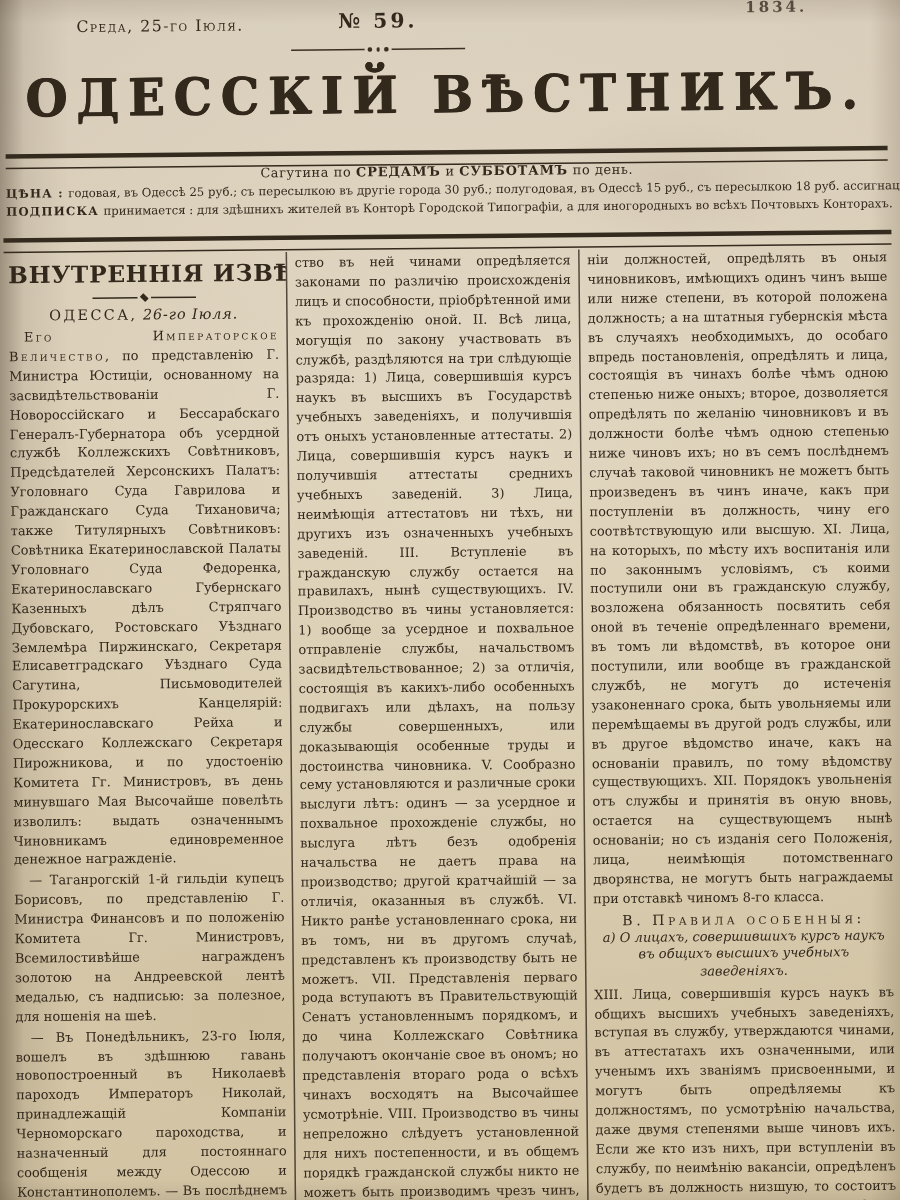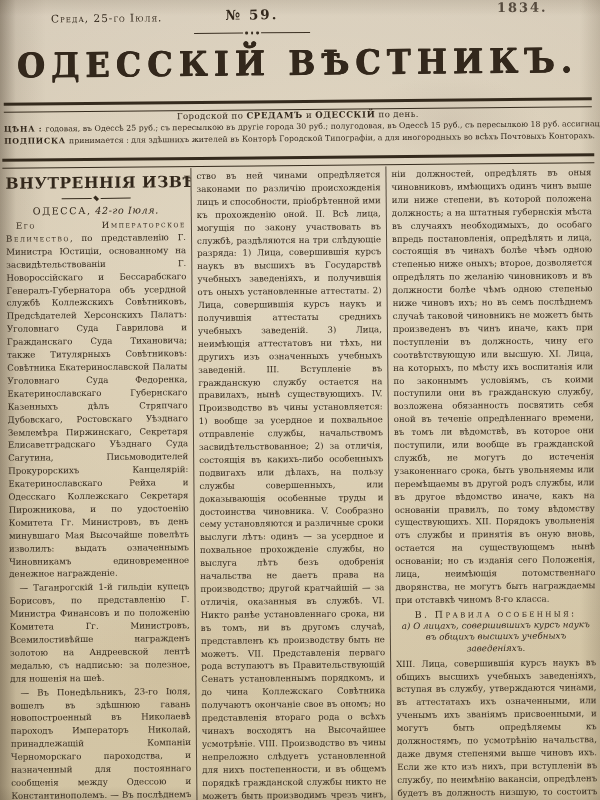--- a/index.html
+++ b/index.html
@@ -20,21 +20,21 @@
   .corner-tl{position:absolute;left:-14px;top:-14px;width:120px;height:74px;pointer-events:none;
     background:radial-gradient(closest-side at 0 0, rgba(18,12,6,0.95), rgba(18,12,6,0.45) 48%, rgba(18,12,6,0) 100%);}
   .content{position:absolute;inset:0;transform:rotate(-0.55deg);transform-origin:50% 42%;}
 
   .dateline{position:absolute;left:54px;top:10px;font-size:10.5px;letter-spacing:1px;font-variant:small-caps;}
   .issue-no{position:absolute;left:200px;top:6px;width:110px;text-align:center;
             font-size:13.5px;font-weight:bold;letter-spacing:2px;}
   .issue-orn{position:absolute;left:197px;top:31px;width:116px;display:flex;align-items:center;justify-content:center;}
   .issue-orn .ln{height:1.5px;background:#3a2f22;flex:1;}
   .issue-orn .dot{width:2.6px;height:2.6px;border-radius:50%;background:#3a2f22;margin:0 1.6px;}
-  .year{position:absolute;left:500px;top:2px;font-size:13px;font-weight:bold;letter-spacing:2px;color:rgba(58,47,36,0.82);}
+  .year{position:absolute;left:500px;top:2px;font-size:10px;font-weight:bold;letter-spacing:2px;color:rgba(58,47,36,0.82);}
 
   .np-title{position:absolute;top:44px;left:0;right:0;text-align:center;font-weight:bold;
             font-size:32px;letter-spacing:6px;white-space:nowrap;
             text-shadow:0.6px 0 0 currentColor, 0 0.4px 0 currentColor;transform:scaleY(1.06);}
   .rule-a{position:absolute;left:6px;right:6px;top:100px;height:6px;
           border-top:3px solid #342a1d;border-bottom:1px solid #342a1d;}
   .rule-b{position:absolute;left:4px;right:4px;top:156px;height:6px;
           border-top:3px solid #342a1d;border-bottom:1px solid #342a1d;}
 
   .notice{position:absolute;left:6px;right:6px;top:109px;text-align:center;}
@@ -79,37 +79,37 @@
         <span class="dot"></span>
         <span class="dot"></span>
         <span class="ln"></span>
     </div>
     <div class="year">1834.</div>
 
     <div class="np-title">ОДЕССКІЙ ВѢСТНИКЪ.</div>
     <div class="rule-a"></div>
 
     <div class="notice">
-      <div class="l1"><span>Городской по </span><b>СРЕДАМЪ</b><span> и </span><b>ОДЕССКІЙ</b><span> по день.</span></div>
+      <div class="l1"><span>Сагутина по </span><b>СРЕДАМЪ</b><span> и </span><b>СУББОТАМЪ</b><span> по день.</span></div>
       <div class="l2"><span class="nlabel">ЦѢНА :</span><span>годовая, въ Одессѣ 25 руб.; съ пересылкою въ другіе города 30 руб.; полугодовая, въ Одессѣ 15 руб., съ пересылкою 18 руб. ассигнаціями.</span></div>
       <div class="l3"><span class="nlabel">ПОДПИСКА</span><span>принимается : для здѣшнихъ жителей въ Конторѣ Городской Типографіи, а для иногородныхъ во всѣхъ Почтовыхъ Конторахъ.</span></div>
     </div>
 
     <div class="rule-b"></div>
 
     <div class="columns">
 
       <div class="col col1">
         <div class="sec-heading">ВНУТРЕННІЯ ИЗВѢСТІЯ.</div>
         <div class="flourish">
             <span class="bar"></span>
             <span class="mid"></span>
             <span class="bar"></span>
           </div>
-        <div class="place-line"><span>ОДЕССА,</span><span class="it"> 42-го Іюля.</span></div>
+        <div class="place-line"><span>ОДЕССА,</span><span class="it"> 26-го Іюля.</span></div>
         <p class="ind"><span class="lead-caps">Его Императорское Величество</span><span>, по представленію Г. Министра Юстиціи, основанному на засвидѣтельствованіи Г. Новороссійскаго и Бессарабскаго Генералъ-Губернатора объ усердной службѣ Коллежскихъ Совѣтниковъ, Предсѣдателей Херсонскихъ Палатъ: Уголовнаго Суда Гаврилова и Гражданскаго Суда Тихановича; также Титулярныхъ Совѣтниковъ: Совѣтника Екатеринославской Палаты Уголовнаго Суда Федоренка, Екатеринославскаго Губернскаго Казенныхъ дѣлъ Стряпчаго Дубовскаго, Ростовскаго Уѣзднаго Землемѣра Пиржинскаго, Секретаря Елисаветградскаго Уѣзднаго Суда Сагутина, Письмоводителей Прокурорскихъ Канцелярій: Екатеринославскаго Рейха и Одесскаго Коллежскаго Секретаря Пирожникова, и по удостоенію Комитета Гг. Министровъ, въ день минувшаго Мая Высочайше повелѣть изволилъ: выдать означеннымъ Чиновникамъ единовременное денежное награжденіе.</span></p>
         <p class="ind">— Таганрогскій 1-й гильдіи купецъ Борисовъ, по представленію Г. Министра Финансовъ и по положенію Комитета Гг. Министровъ, Всемилостивѣйше награжденъ золотою на Андреевской лентѣ медалью, съ надписью: за полезное, для ношенія на шеѣ.</p>
         <p class="ind">— Въ Понедѣльникъ, 23-го Іюля, вошелъ въ здѣшнюю гавань новопостроенный въ Николаевѣ пароходъ Императоръ Николай, принадлежащій Компаніи Черноморскаго пароходства, и назначенный для постояннаго сообщенія между Одессою и Константинополемъ. — Въ послѣднемъ нумерѣ Journal d'Odessa, новоприбывшій пароходъ ошибочно наименованъ: Императрица Александра; названный симъ именемъ пароходъ еще строится въ Николаевѣ, но онъ еще не оконченъ работою.</p>
 
       </div>
 
       <div class="col col2">
         <div class="cont">ство въ ней чинами опредѣляется законами по различію происхожденія лицъ и способности, пріобрѣтенной ими къ прохожденію оной. II. Всѣ лица, могущія по закону участвовать въ службѣ, раздѣляются на три слѣдующіе разряда: 1) Лица, совершившія курсъ наукъ въ высшихъ въ Государствѣ учебныхъ заведеніяхъ, и получившія отъ оныхъ установленные аттестаты. 2) Лица, совершившія курсъ наукъ и получившія аттестаты среднихъ учебныхъ заведеній. 3) Лица, неимѣющія аттестатовъ ни тѣхъ, ни другихъ изъ означенныхъ учебныхъ заведеній. III. Вступленіе въ гражданскую службу остается на правилахъ, нынѣ существующихъ. IV. Производство въ чины установляется: 1) вообще за усердное и похвальное отправленіе службы, начальствомъ засвидѣтельствованное; 2) за отличія, состоящія въ какихъ-либо особенныхъ подвигахъ или дѣлахъ, на пользу службы совершенныхъ, или доказывающія особенные труды и достоинства чиновника. V. Сообразно сему установляются и различные сроки выслуги лѣтъ: одинъ — за усердное и похвальное прохожденіе службы, но выслуга лѣтъ безъ одобренія начальства не даетъ права на производство; другой кратчайшій — за отличія, оказанныя въ службѣ. VI. Никто ранѣе установленнаго срока, ни въ томъ, ни въ другомъ случаѣ, представленъ къ производству быть не можетъ. VII. Представленія перваго рода вступаютъ въ Правительствующій Сенатъ установленнымъ порядкомъ, и до чина Коллежскаго Совѣтника получаютъ окончаніе свое въ ономъ; но представленія втораго рода о всѣхъ чинахъ восходятъ на Высочайшее усмотрѣніе. VIII. Производство въ чины непреложно слѣдуетъ установленной для нихъ постепенности, и въ общемъ порядкѣ гражданской службы никто не можетъ быть производимъ чрезъ чинъ, или, минуя чины низшіе, прямо въ высшіе. IX. Для представленія къ производству въ чины свыше Статскаго Совѣтника, ни какого срока не полагается, и пожалованіе въ оные зависитъ единственно отъ Высочайшаго усмотрѣнія. X. По всѣмъ вѣдомствамъ гражданскимъ</div>
       </div>
 

